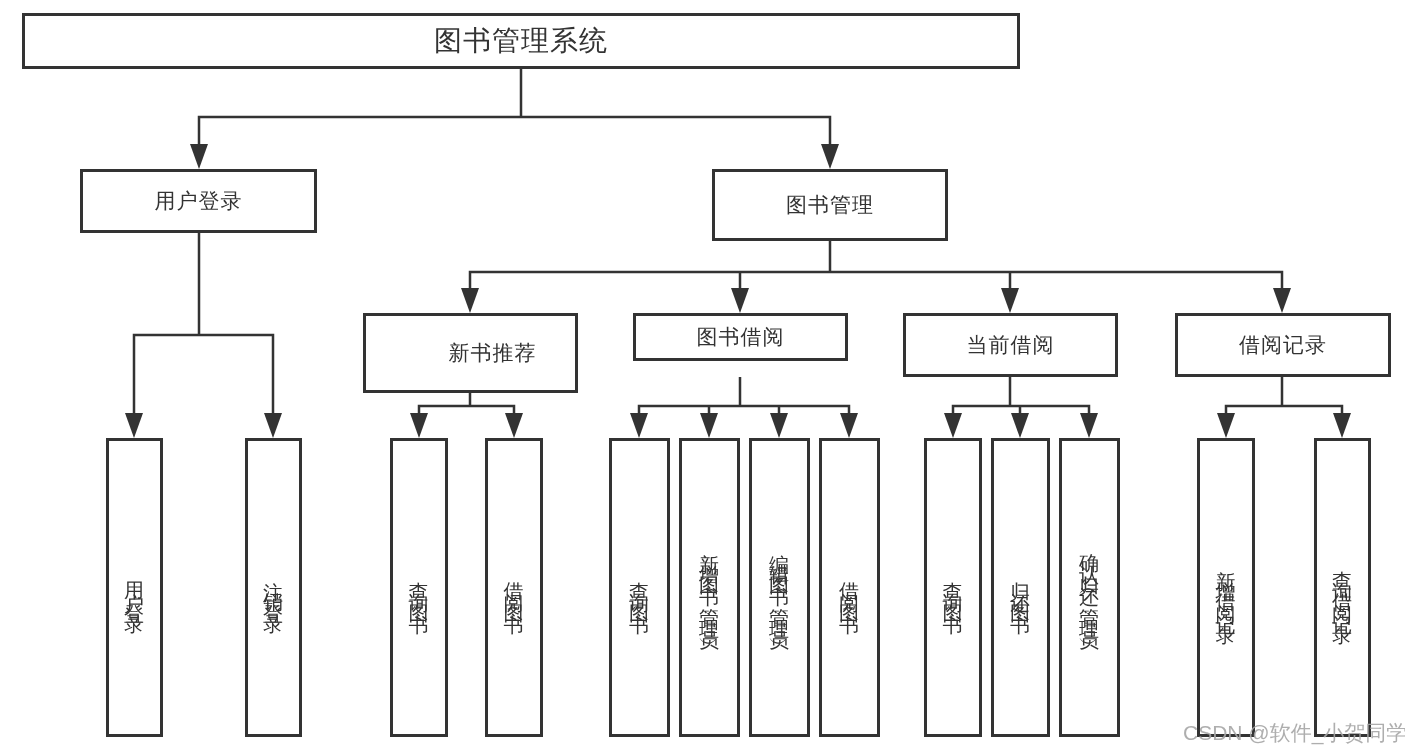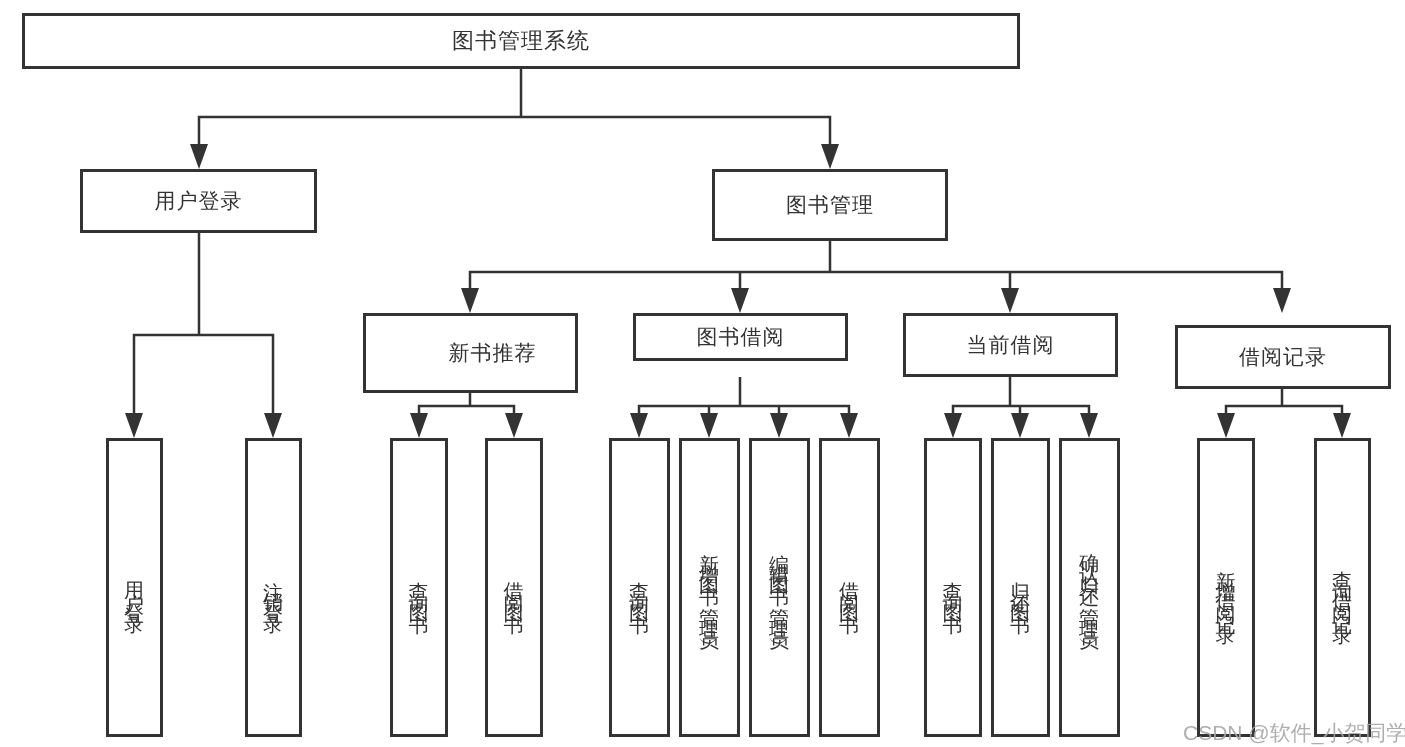--- a/index.html
+++ b/index.html
@@ -104,41 +104,41 @@
       <polygon points="770,413 788,413 779,438"></polygon>
       <polygon points="840,413 858,413 849,438"></polygon>
       <polygon points="944,413 962,413 953,438"></polygon>
       <polygon points="1011,413 1029,413 1020,438"></polygon>
       <polygon points="1080,413 1098,413 1089,438"></polygon>
       <polygon points="1217,413 1235,413 1226,438"></polygon>
       <polygon points="1333,413 1351,413 1342,438"></polygon>
     </g>
   </svg>
 
-  <div class="hbox" style="left:22px; top:13px; width:998px; height:56px; font-size:22px;">
+  <div class="hbox" style="left:22px; top:13px; width:998px; height:56px; font-size:28px;">
     <span>图书管理系统</span>
   </div>
 
   <div class="hbox" style="left:80px; top:169px; width:237px; height:64px;">
     <span>用户登录</span>
   </div>
   <div class="hbox" style="left:712px; top:169px; width:236px; height:72px;">
     <span>图书管理</span>
   </div>
 
   <div class="hbox" style="left:363px; top:313px; width:215px; height:80px;padding-left:44px;">
     <span>新书推荐</span>
   </div>
   <div class="hbox" style="left:633px; top:313px; width:215px; height:48px;">
     <span>图书借阅</span>
   </div>
   <div class="hbox" style="left:903px; top:313px; width:215px; height:64px;">
     <span>当前借阅</span>
   </div>
-  <div class="hbox" style="left:1175px; top:325px; width:216px; height:64px;">
+  <div class="hbox" style="left:1175px; top:313px; width:216px; height:64px;">
     <span>借阅记录</span>
   </div>
 
   <div class="vbox" style="left:106px; width:57px;">
     <span class="vtext">用户登录</span>
   </div>
   <div class="vbox" style="left:245px; width:57px;">
     <span class="vtext">注销登录</span>
   </div>
 

